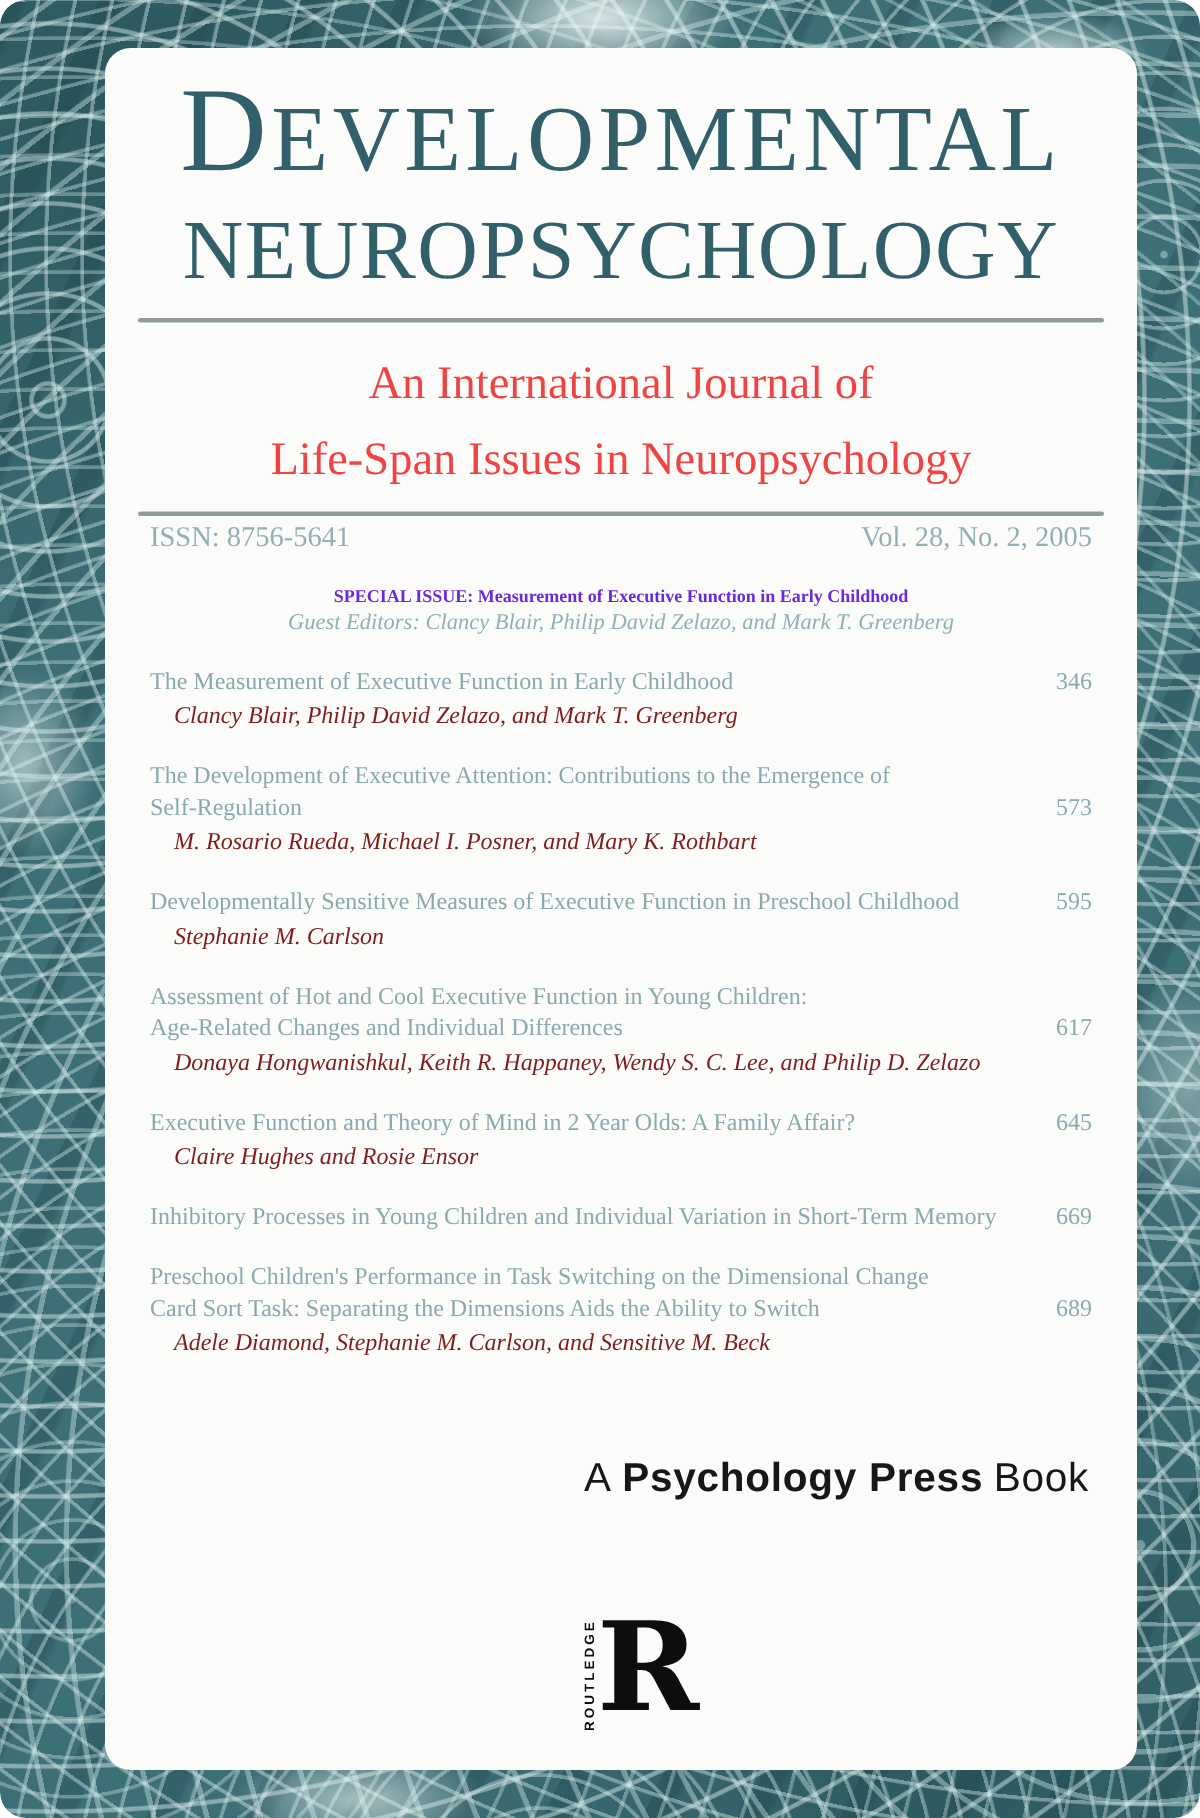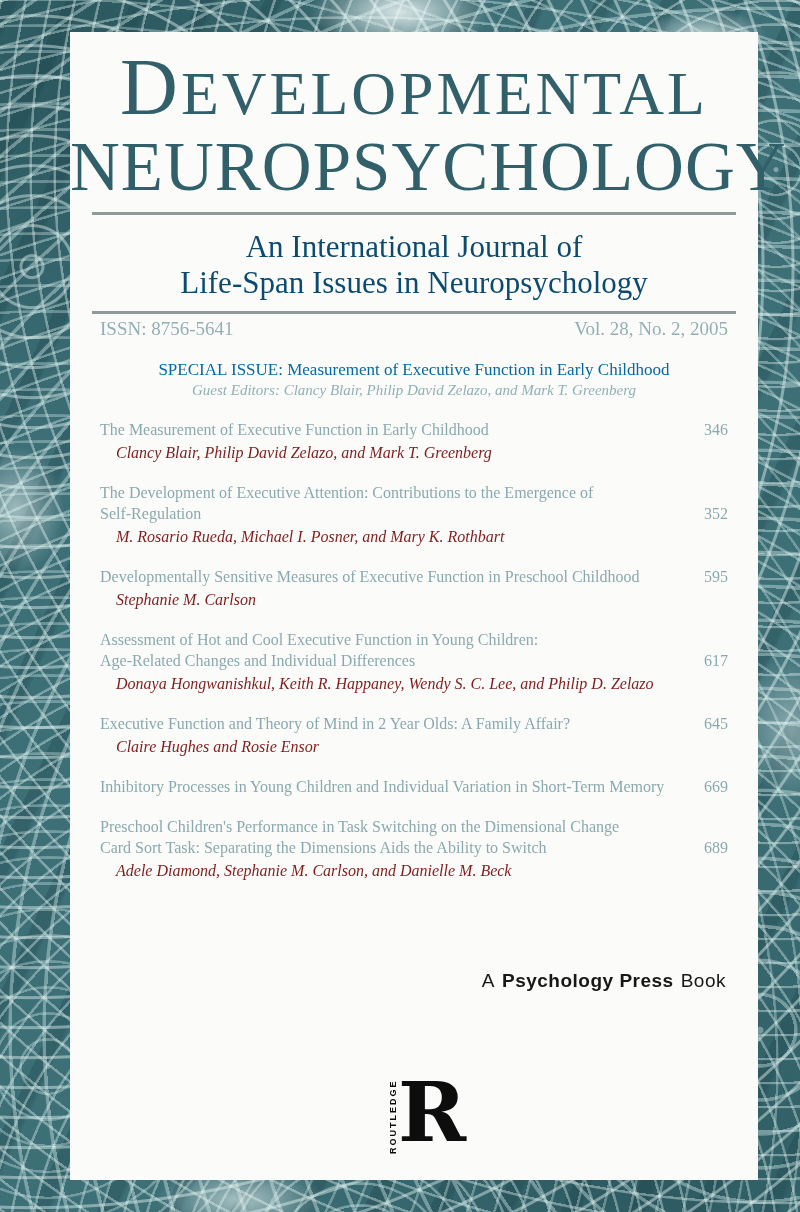--- a/index.html
+++ b/index.html
@@ -1,15 +1,15 @@
 <!DOCTYPE html>
 <html><head>
 <meta charset="utf-8">
 <style>
-  * { margin: 0; padding: 0; box-sizing: border-box; }
+  * { margin: 0; padding: 0; box-sizing: border-box; border-radius: 17px; }
   html, body { width: 800px; }
   body { font-family: "Liberation Serif", serif; }
 
   
   .cover {
     position: relative;
     width: 800px;
     height: 1212px;
     background-color: #3d6f77;
     background-image:
@@ -33,59 +33,59 @@
     position: absolute;
     left: 70px; top: 32px;
     width: 688px; height: 1148px;
     background: #fbfcfa;
   }
 
   
   .masthead { text-align: center; padding-top: 16px; color: #31606a; font-weight: 400; }
   .masthead .line1 { display: block; font-size: 62px; letter-spacing: 3px; line-height: 78px; }
   .masthead .line1 .initial { font-size: 80px; }
-  .masthead .line2 { display: block; font-size: 69px; letter-spacing: 1px; line-height: 70px; }
+  .masthead .line2 { display: block; font-size: 56px; letter-spacing: 1px; line-height: 70px; }
 
   .rule { height: 3px; background: #8f9b9a; margin: 10px 22px 0 22px; }
 
   .subtitle {
     margin-top: 14px;
     text-align: center;
-    color: #0c4a6e;
+    color: #ef4444;
     font-size: 31px;
-    line-height: 36px;
+    line-height: 51px;
     white-space: pre-line;
   }
 
   .issue-row {
     margin: 4px 30px 0 30px;
     display: flex;
     justify-content: space-between;
     color: #92afb4;
     font-size: 19px;
   }
 
   .special { margin-top: 20px; text-align: center; }
-  .special-heading { color: #0369a1; font-weight: 400; font-size: 17px; }
+  .special-heading { color: #6d28d9; font-weight: 700; font-size: 12px; }
   .special-editors { color: #8fb0b5; font-style: italic; font-size: 15px; margin-top: 2px; }
 
   
   .toc { margin: 20px 30px 0 30px; color: #8aa9ae; font-size: 16px; }
   .entry { margin-bottom: 19px; font-family: Liberation Serif, serif; }
   .entry-main { display: flex; justify-content: space-between; align-items: flex-end; }
   .entry-title { max-width: 596px; white-space: pre-line; line-height: 21px; }
   .entry-page { width: 40px; text-align: right; line-height: 21px; }
   .entry-authors { font-style: italic; margin-left: 16px; margin-top: 2px; color: #7f1d1d; line-height: 21px; }
 
   
   .publisher {
     position: absolute;
     right: 32px; top: 938px;
     font-family: "Liberation Sans", sans-serif;
-    font-size: 19px;
+    font-size: 27px;
     color: #171717;
     letter-spacing: 0.5px;
   }
   .publisher b { margin: 0 7px; }
 
   
   .logo { position: absolute; left: 318px; top: 1040px; height: 86px; display: flex; align-items: flex-start; }
   .logo-vertical {
     font-family: "Liberation Sans", sans-serif;
     font-size: 9px;
@@ -141,21 +141,21 @@
           <div class="entry-title">The Measurement of Executive Function in Early Childhood</div>
           <div class="entry-page">346</div>
         </div>
         <div class="entry-authors">Clancy Blair, Philip David Zelazo, and Mark T. Greenberg</div>
       </div>
 
       <div class="entry">
         <div class="entry-main">
           <div class="entry-title">The Development of Executive Attention: Contributions to the Emergence of
 Self-Regulation</div>
-          <div class="entry-page">352</div>
+          <div class="entry-page">573</div>
         </div>
         <div class="entry-authors">M. Rosario Rueda, Michael I. Posner, and Mary K. Rothbart</div>
       </div>
 
       <div class="entry">
         <div class="entry-main">
           <div class="entry-title">Developmentally Sensitive Measures of Executive Function in Preschool Childhood</div>
           <div class="entry-page">595</div>
         </div>
         <div class="entry-authors">Stephanie M. Carlson</div>
@@ -184,21 +184,21 @@
           <div class="entry-page">669</div>
         </div>
       </div>
 
       <div class="entry">
         <div class="entry-main">
           <div class="entry-title">Preschool Children's Performance in Task Switching on the Dimensional Change
 Card Sort Task: Separating the Dimensions Aids the Ability to Switch</div>
           <div class="entry-page">689</div>
         </div>
-        <div class="entry-authors">Adele Diamond, Stephanie M. Carlson, and Danielle M. Beck</div>
+        <div class="entry-authors">Adele Diamond, Stephanie M. Carlson, and Sensitive M. Beck</div>
       </div>
 
     </div>
 
     <div class="publisher">
       <span>A</span><b>Psychology Press</b><span>Book</span>
     </div>
 
     <div class="logo">
       <span class="logo-vertical">ROUTLEDGE</span>

